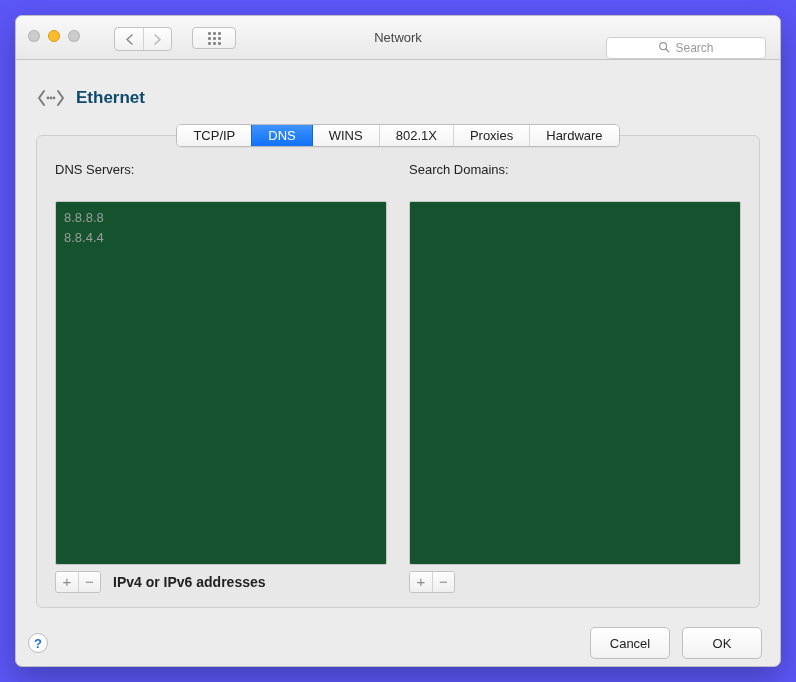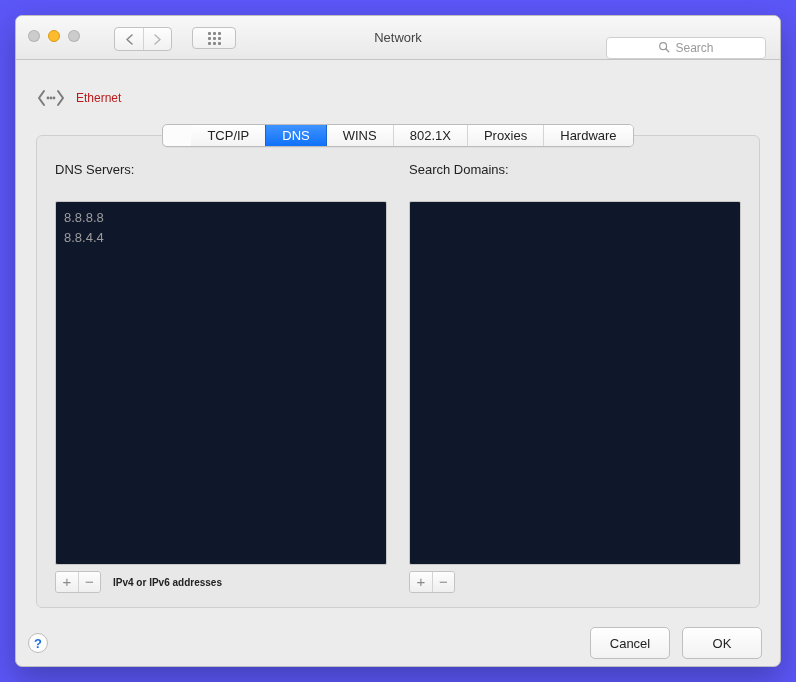--- a/index.html
+++ b/index.html
@@ -84,31 +84,30 @@
     color:#9a9a9a; font-size:12px; gap:5px;
   }
   .search svg { width:12px; height:12px; }
 
   
   .content { flex:1; padding:16px 20px 12px 20px; display:flex; flex-direction:column; }
   .header-row { display:flex; align-items:center; gap:10px; height:44px; margin-bottom:4px; }
   .eth-icon {
     width:30px; height:24px; display:flex; align-items:center; justify-content:center;
   }
-  .header-row h1 { font-size:12px; font-weight:400; margin:0; color:#b91c1c;}
+  .header-row h1 { font-size:17px; font-weight:700; margin:0; color:#0c4a6e;}
 
   .tabbar-wrap { display:flex; justify-content:center; margin-bottom:0; position:relative; z-index:2;}
   .tabbar {
     display:flex;
     border:1px solid #bcbcbc;
     border-radius:5px;
     overflow:hidden;
     background:#fcfcfc;
     box-shadow:0 1px 0 rgba(0,0,0,0.04);
-    padding-left:28px;
   }
   .tab {
     padding:3px 16px;
     font-size:13px;
     color:#222;
     border-left:1px solid #d5d5d5;
     background:linear-gradient(#ffffff,#f3f3f3);
     cursor:default;
   }
   .tab:first-child { border-left:none; }
@@ -125,21 +124,21 @@
     border-radius:6px;
     padding:26px 18px 14px 18px;
     background:#e8e8e8;
     flex:1;
     display:flex; gap:22px;
   }
   .col { flex:1; display:flex; flex-direction:column; }
   .col-label { font-size:13px; margin-bottom:24px; }
   .listbox {
     flex:1;
-    background:#0f172a;
+    background:#14532d;
     border:1px solid #c7c7c7;
     border-radius:2px;
     padding:6px 8px;
     font-size:13px;
     color:#9d9d9d;
     overflow:auto;
     line-height:1.5;
   }
   .list-item { white-space:nowrap; }
   .below {
@@ -152,21 +151,21 @@
     overflow:hidden;
   }
   .pm button {
     width:22px; height:20px;
     border:none; background:linear-gradient(#fdfdfd,#efefef);
     color:#8a8a8a; font-size:15px; line-height:14px;
     display:flex; align-items:center; justify-content:center;
     padding:0;
   }
   .pm button + button { border-left:1px solid #d3d3d3;}
-  .hint { font-size:10px; color:#222; font-weight:600; }
+  .hint { font-size:14px; color:#222; font-weight:600; }
 
   .footer {
     height:46px;
     display:flex; align-items:center;
     padding:0 18px 0 12px;
   }
   .help-btn {
     width:20px; height:20px; border-radius:50%;
     border:1px solid #bcbcbc; background:#fdfdfd;
     color:#1a6fe4; font-weight:700; font-size:13px;

